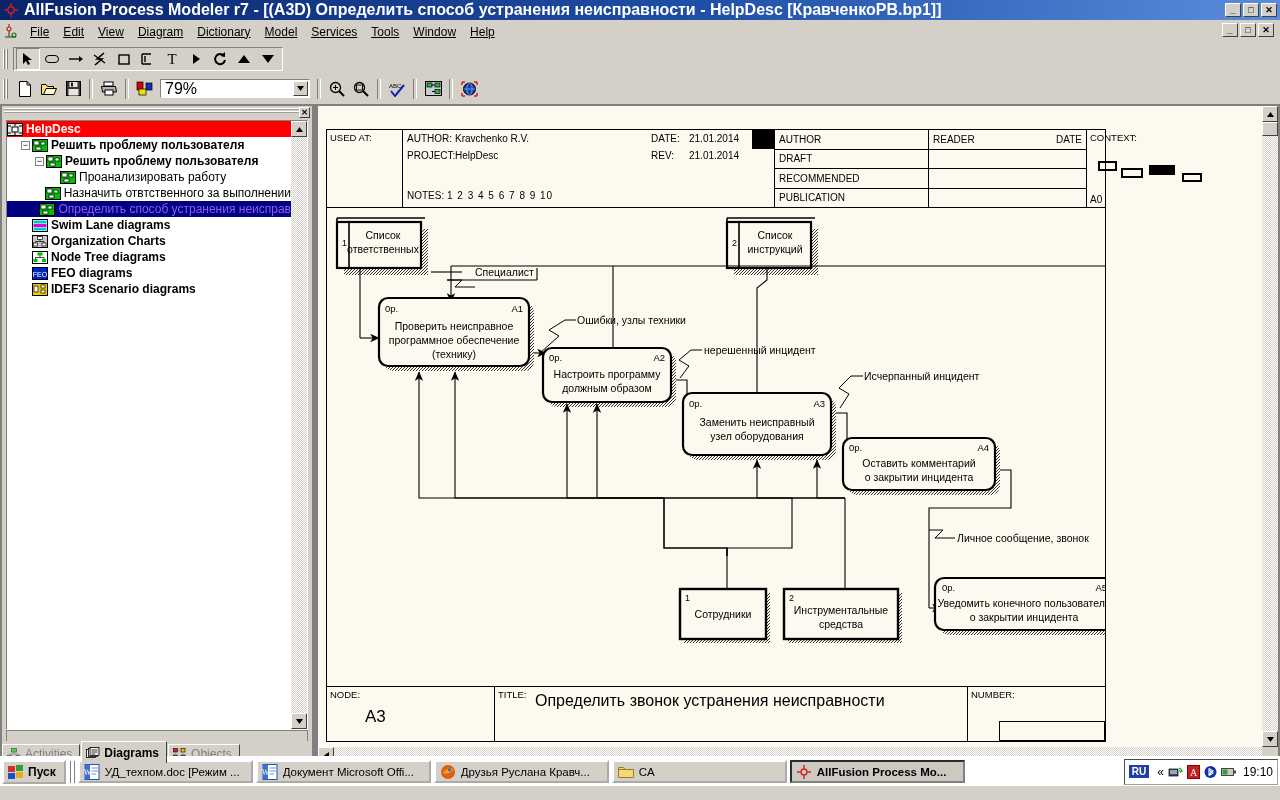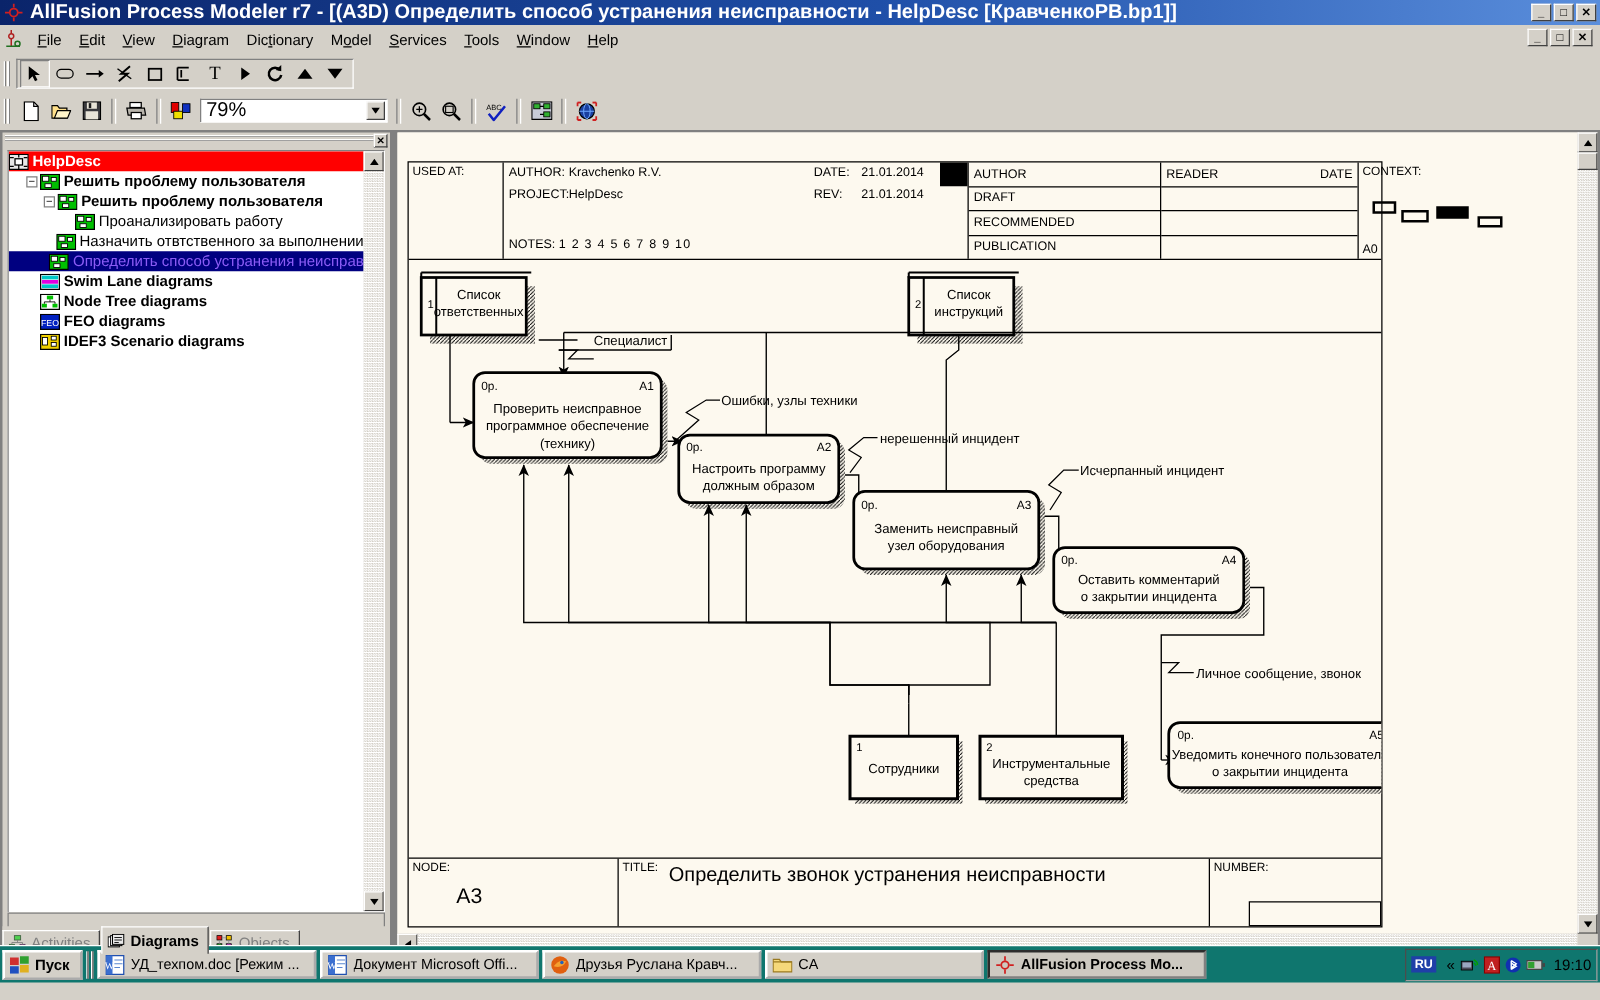--- a/index.html
+++ b/index.html
@@ -32,21 +32,21 @@
   }
   .winbtn i{position:absolute;left:0;right:0;top:0;bottom:0;display:flex;align-items:center;justify-content:center;font-style:normal;font-size:9px;font-weight:bold;}
 
   
   .menubar{
     position:absolute;left:0;top:20px;width:1280px;height:23px;
     background:#d4d0c8;display:flex;align-items:center;
     border-bottom:1px solid #d4d0c8;
   }
   .menubar .mdi-icon{width:16px;height:16px;margin:0 4px 0 3px;position:relative;}
-  .menu-item{padding:2px 7px;font-size:12px;color:#000;white-space:nowrap;}
+  .menu-item{padding:2px 7px;font-size:12px;color:#000;white-space:nowrap;text-decoration:underline;}
   .menu-item u{text-decoration:underline;}
   .menubar .winbtns{position:absolute;right:3px;top:3px;}
   .tb-row{position:absolute;left:0;width:1280px;background:#d4d0c8;display:flex;align-items:center;}
   .grip{width:7px;height:20px;margin:0 3px;flex:0 0 auto;
     background:linear-gradient(to right,#fff 0,#fff 1px,#808080 1px,#808080 2px,transparent 2px,transparent 3px,#fff 3px,#fff 4px,#808080 4px,#808080 5px,transparent 5px);}
   .tbtn{
     width:24px;height:22px;margin:0 0px;display:flex;align-items:center;justify-content:center;
     position:relative;box-sizing:border-box;flex:0 0 auto;font-size:14px;color:#000;
   }
   .tbtn.pressed{border:1px solid #808080;border-right-color:#fff;border-bottom-color:#fff;background:#d8d4cc;}
@@ -132,21 +132,21 @@
   .ftr{position:absolute;left:0;bottom:0;width:100%;height:55px;box-sizing:border-box;border-top:1px solid #000;display:flex;}
   .ftr .c{box-sizing:border-box;border-right:1px solid #000;position:relative;}
   .ftr .c:last-child{border-right:none;}
 
   .lbl-tiny{font-size:9.5px;position:absolute;left:3px;top:2px;}
 
   .diagram{position:absolute;left:0;top:78px;right:0;bottom:55px;overflow:hidden;}
   svg.dg{position:absolute;left:0;top:0;}
 
   
-  .taskbar{position:absolute;left:0;top:756px;width:1280px;height:30px;background:#0f766e;
+  .taskbar{position:absolute;left:0;top:756px;width:1280px;height:30px;background:#ffffff;
      border-top:1px solid #fff;box-sizing:border-box;display:flex;align-items:center;}
   .startbtn{margin-left:2px;height:24px;display:flex;align-items:center;padding:0 8px 0 4px;
      background:#d4d0c8;border:2px outset #fff;font-weight:bold;font-size:12px;box-sizing:border-box;}
   .tb-grip2{width:6px;height:22px;margin:0 3px;
      background:linear-gradient(to right,#fff 0,#fff 1px,#808080 1px,#808080 2px,transparent 2px,transparent 4px,#fff 4px,#fff 5px,#808080 5px,#808080 6px);}
   .taskitem{height:23px;min-width:175px;max-width:185px;display:flex;align-items:center;padding:0 4px;margin-right:3px;
      background:#d4d0c8;border:2px outset #fff;box-sizing:border-box;font-size:11.5px;overflow:hidden;white-space:nowrap;}
   .taskitem.active{border:2px inset #808080;background:#cdc9c1;font-weight:bold;}
   .taskitem .ti-ico{width:16px;height:16px;margin-right:5px;flex:0 0 auto;position:relative;}
   .tray{margin-left:auto;height:24px;display:flex;align-items:center;border:1px inset #a0a0a0;padding:0 4px;margin-right:2px;gap:4px;}
@@ -454,20 +454,32 @@
           <div class="tree-row">
             <span class="ind" style="width: 14px;"></span>
             <span class="ind" style="width: 11px;"></span>
             <span class="ticon" style="border: none;"><svg width="16" height="13" viewBox="0 0 16 13">
                 <rect x="0.5" y="0.5" width="15" height="12" fill="#fff" stroke="#000"></rect>
                 <rect x="1.5" y="1.5" width="13" height="3" fill="#00c8c8"></rect>
                 <rect x="1.5" y="5" width="13" height="3" fill="#e000e0"></rect>
                 <rect x="1.5" y="8.5" width="13" height="3" fill="#00c8c8"></rect>
               </svg></span>
             <span class="lbl">Swim Lane diagrams</span>
+          </div>
+          <div class="tree-row">
+            <span class="ind" style="width: 14px;"></span>
+            <span class="ind" style="width: 11px;"></span>
+            <span class="ticon" style="border: none;"><svg width="16" height="13" viewBox="0 0 16 13">
+                <rect x="0.5" y="0.5" width="15" height="12" fill="#c8c8c8" stroke="#000"></rect>
+                <rect x="5.5" y="1.5" width="5" height="3" fill="#fff" stroke="#000" stroke-width="0.7"></rect>
+                <rect x="1.5" y="8" width="4" height="3" fill="#fff" stroke="#000" stroke-width="0.7"></rect>
+                <rect x="10" y="8" width="4" height="3" fill="#fff" stroke="#000" stroke-width="0.7"></rect>
+                <path d="M8 4.5 L8 6.5 M3.5 6.5 L12 6.5 M3.5 6.5 L3.5 8 M12 6.5 L12 8" stroke="#000" stroke-width="0.7"></path>
+              </svg></span>
+            <span class="lbl">Organization Charts</span>
           </div>
           <div class="tree-row">
             <span class="ind" style="width: 14px;"></span>
             <span class="ind" style="width: 11px;"></span>
             <span class="ticon" style="border: none;"><svg width="16" height="13" viewBox="0 0 16 13">
                 <rect x="0.5" y="0.5" width="15" height="12" fill="#fff" stroke="#000"></rect>
                 <rect x="5.5" y="1.5" width="5" height="3" fill="#00c000"></rect>
                 <rect x="1.5" y="8" width="4" height="3" fill="#00c000"></rect>
                 <rect x="10" y="8" width="4" height="3" fill="#00c000"></rect>
                 <path d="M8 4.5 L8 6.5 M3.5 6.5 L12 6.5 M3.5 6.5 L3.5 8 M12 6.5 L12 8" stroke="#000" stroke-width="0.7"></path>

